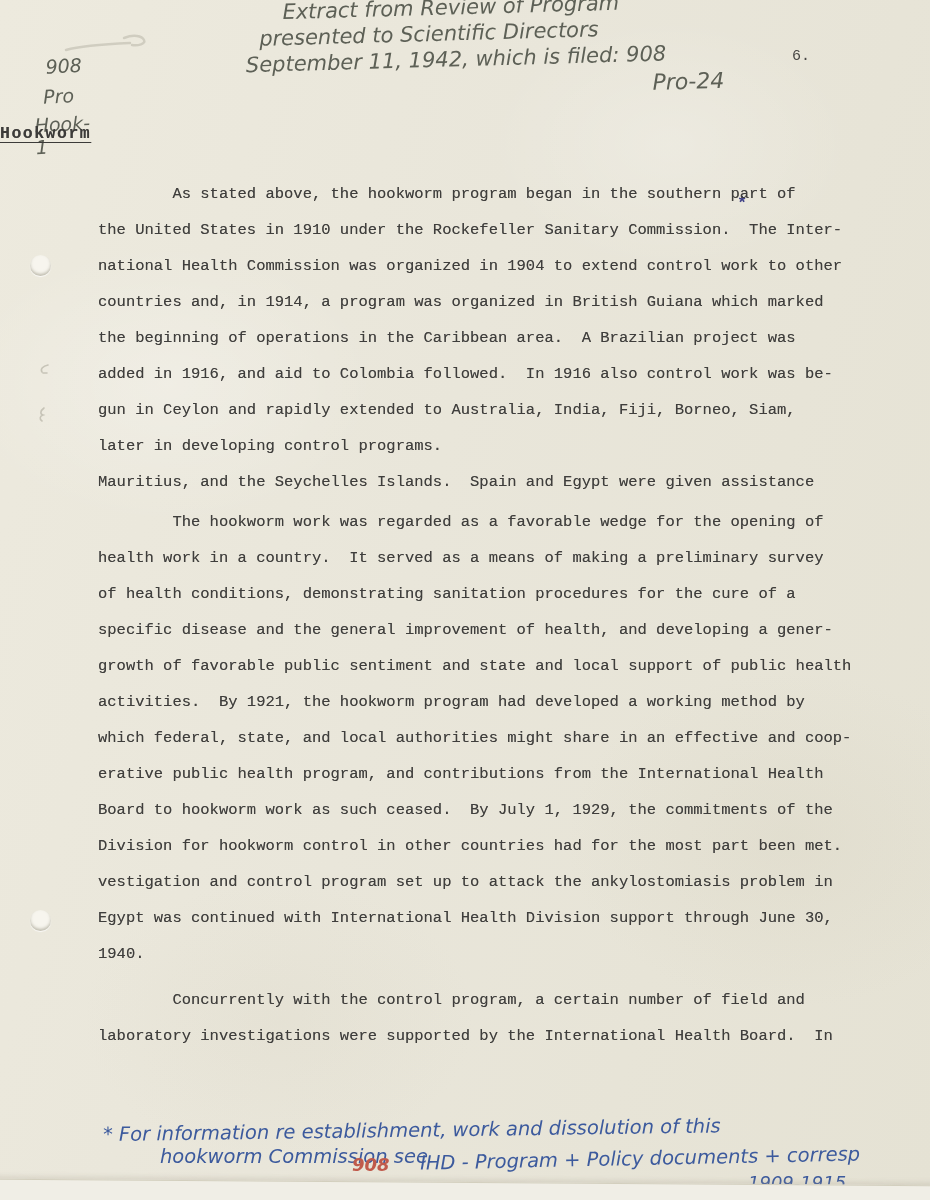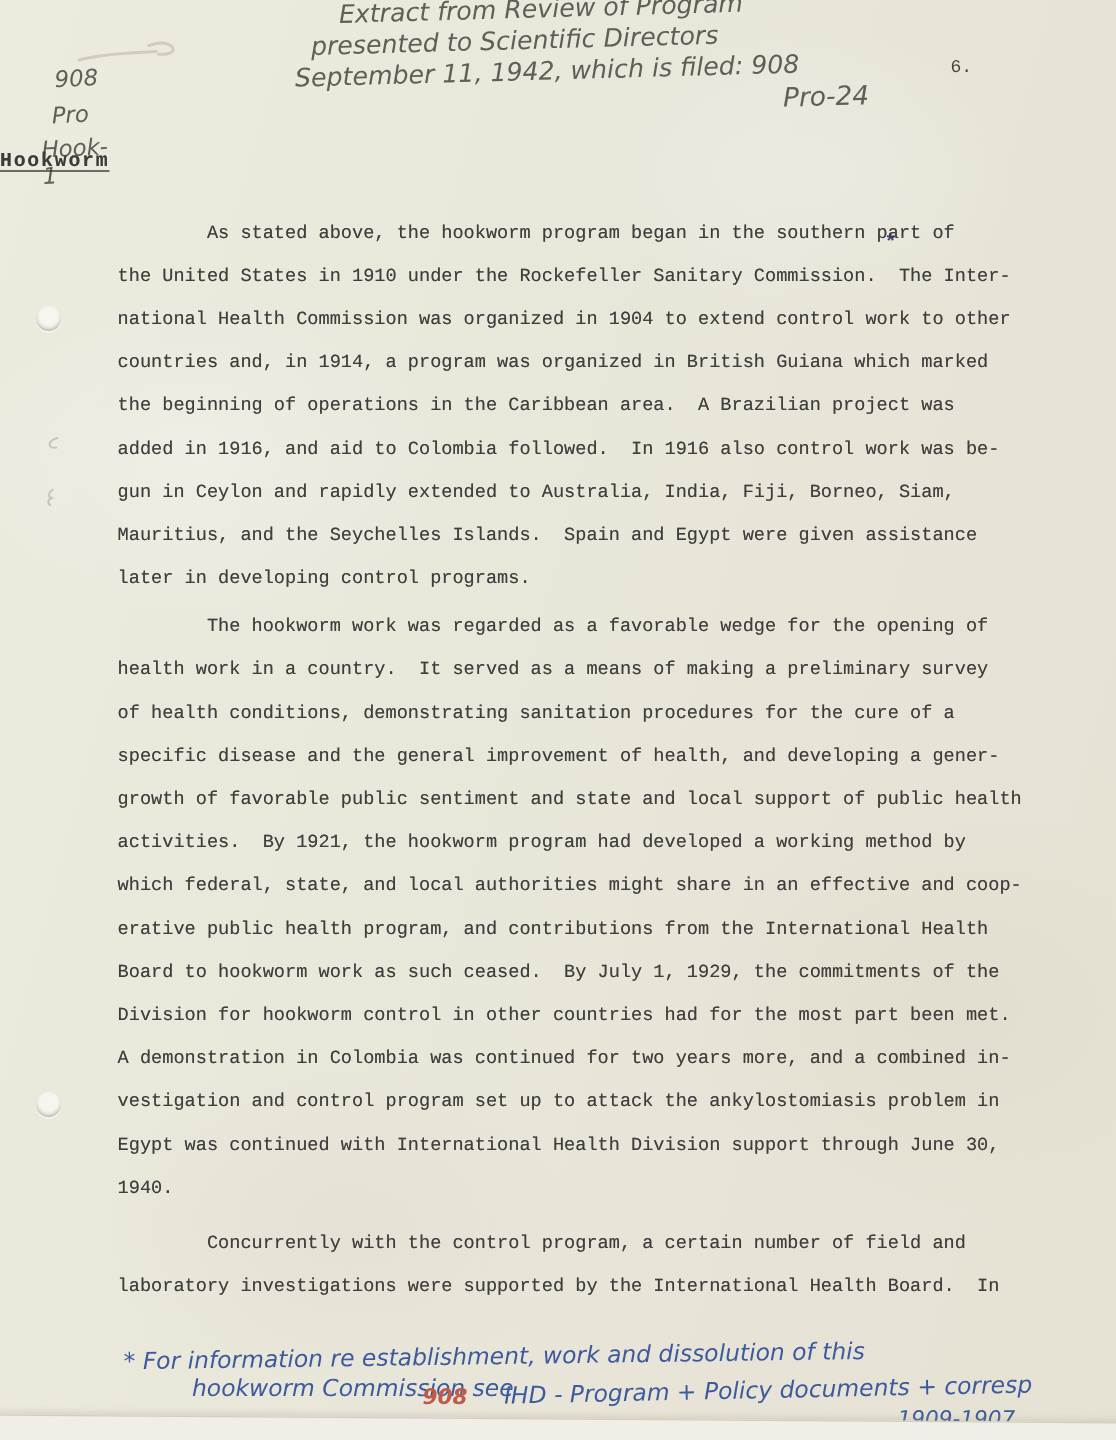--- a/index.html
+++ b/index.html
@@ -102,48 +102,47 @@
 
   <div class="typed-block" style="top:176px;">
     <div class="para">
       <div class="tl">        As stated above, the hookworm program began in the southern part of</div>
       <div class="tl">the United States in 1910 under the Rockefeller Sanitary Commission.  The Inter-</div>
       <div class="tl">national Health Commission was organized in 1904 to extend control work to other</div>
       <div class="tl">countries and, in 1914, a program was organized in British Guiana which marked</div>
       <div class="tl">the beginning of operations in the Caribbean area.  A Brazilian project was</div>
       <div class="tl">added in 1916, and aid to Colombia followed.  In 1916 also control work was be-</div>
       <div class="tl">gun in Ceylon and rapidly extended to Australia, India, Fiji, Borneo, Siam,</div>
+      <div class="tl">later in developing control programs.</div>
       <div class="tl">Mauritius, and the Seychelles Islands.  Spain and Egypt were given assistance</div>
-      <div class="tl">later in developing control programs.</div>
     </div>
     <div class="para">
       <div class="tl">        The hookworm work was regarded as a favorable wedge for the opening of</div>
       <div class="tl">health work in a country.  It served as a means of making a preliminary survey</div>
       <div class="tl">of health conditions, demonstrating sanitation procedures for the cure of a</div>
       <div class="tl">specific disease and the general improvement of health, and developing a gener-</div>
       <div class="tl">growth of favorable public sentiment and state and local support of public health</div>
       <div class="tl">activities.  By 1921, the hookworm program had developed a working method by</div>
       <div class="tl">which federal, state, and local authorities might share in an effective and coop-</div>
       <div class="tl">erative public health program, and contributions from the International Health</div>
       <div class="tl">Board to hookworm work as such ceased.  By July 1, 1929, the commitments of the</div>
       <div class="tl">Division for hookworm control in other countries had for the most part been met.</div>
-      <div class="tl">A demonstration in Colombia was continued for two years more, and a combined in-</div>
       <div class="tl">vestigation and control program set up to attack the ankylostomiasis problem in</div>
       <div class="tl">Egypt was continued with International Health Division support through June 30,</div>
       <div class="tl">1940.</div>
     </div>
     <div class="para para3">
       <div class="tl">        Concurrently with the control program, a certain number of field and</div>
       <div class="tl">laboratory investigations were supported by the International Health Board.  In</div>
     </div>
   </div>
 
   <div id="footnote">
     <div class="hand blue f1">* For information re establishment, work and dissolution of this</div>
     <div class="hand blue f2">hookworm Commission see</div>
     <div class="hand red fnum">908</div>
     <div class="hand blue f3">IHD - Program + Policy documents + corresp</div>
-    <div class="hand blue f4">1909-1907</div>
+    <div class="hand blue f4">1909-1915</div>
   </div>
 
   <div id="bottom-edge"></div>
 
 </div>
 
 </body></html>

